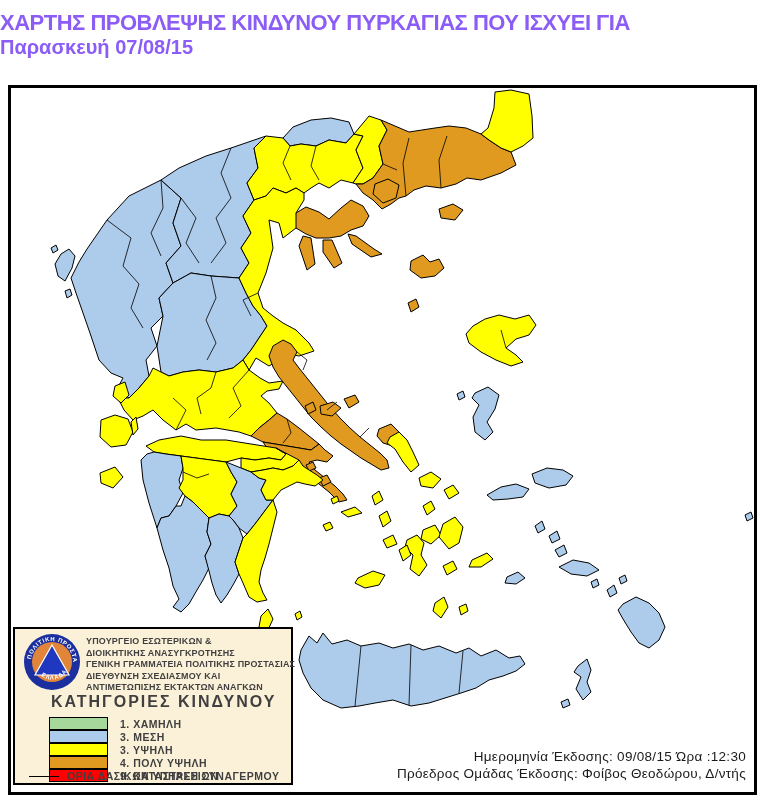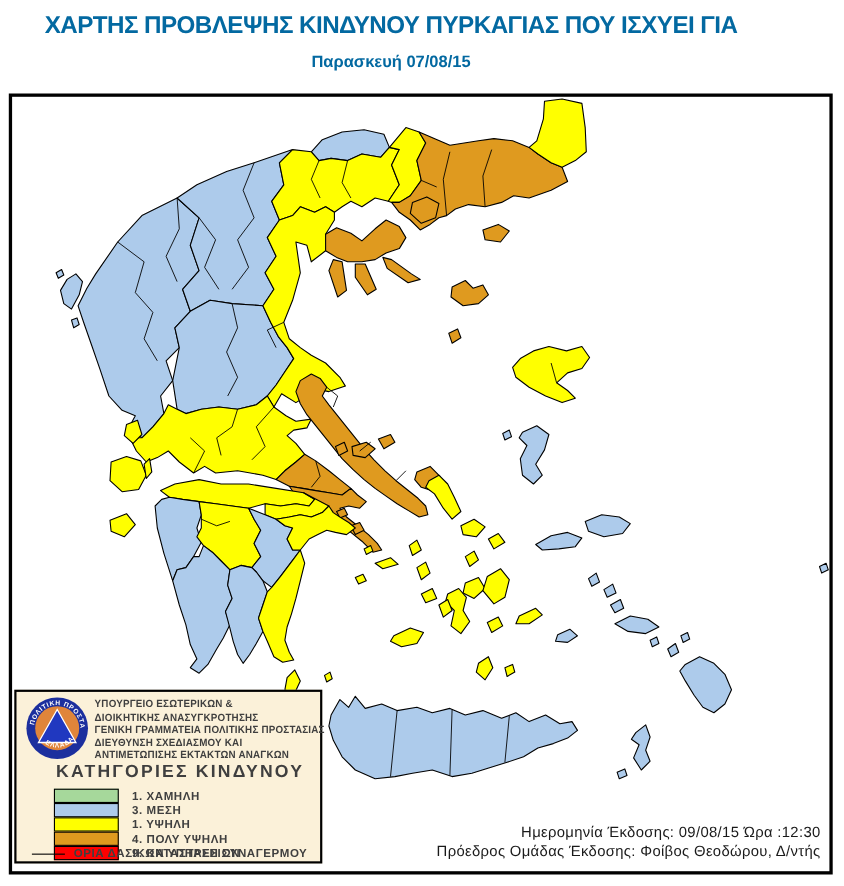--- a/index.html
+++ b/index.html
@@ -1,20 +1,20 @@
 <!DOCTYPE html>
 <html><head>
 <meta charset="utf-8">
 <style>
   html,body{margin:0;padding:0;background:#fff;}
   body{width:767px;height:805px;position:relative;overflow:hidden;
        font-family:"Liberation Sans","DejaVu Sans",sans-serif;}
-  .title{position:absolute;left:0;top:10px;width:711px;text-align:center;color:#0369a1;}
+  .title{position:absolute;left:0;top:10px;width:711px;color:#8b5cf6;}
   .title .l1{font-size:22px;font-weight:bold;letter-spacing:-0.5px;}
-  .title .l2{font-size:15px;font-weight:bold;margin-top:12px;}
+  .title .l2{font-size:20px;font-weight:bold;margin-top:0;}
   .map-frame{position:absolute;left:8px;top:85px;width:743px;height:704px;
              border:3px solid #000;background:#fff;}
   .map-frame svg.map{position:absolute;left:0;top:0;}
   .legend-panel{position:absolute;left:2px;top:539px;width:280px;height:158px;
                 background:#FBF1D9;border:2px solid #000;box-sizing:border-box;}
   .logo{position:absolute;left:8px;top:4px;width:58px;height:58px;}
   .ministry{position:absolute;left:71px;top:6px;width:206px;color:#3f3f3f;
             font-size:9.5px;font-weight:bold;line-height:11.5px;letter-spacing:0.2px;
             transform:scaleX(0.94);transform-origin:left top;white-space:nowrap;}
   .cat-title{position:absolute;left:36px;top:64px;color:#3f3f3f;font-size:16px;
@@ -176,21 +176,21 @@
         <div class="legend-row">
           <div class="swatch" style="background: rgb(166, 216, 155);"></div>
           <div class="legend-label">1. ΧΑΜΗΛΗ</div>
         </div>
         <div class="legend-row">
           <div class="swatch" style="background: rgb(173, 203, 235);"></div>
           <div class="legend-label">3. ΜΕΣΗ</div>
         </div>
         <div class="legend-row">
           <div class="swatch" style="background: rgb(255, 255, 0);"></div>
-          <div class="legend-label">1. ΥΨΗΛΗ</div>
+          <div class="legend-label">3. ΥΨΗΛΗ</div>
         </div>
         <div class="legend-row">
           <div class="swatch" style="background: rgb(223, 154, 31);"></div>
           <div class="legend-label">4. ΠΟΛΥ ΥΨΗΛΗ</div>
         </div>
         <div class="legend-row">
           <div class="swatch" style="background: rgb(255, 0, 0);"></div>
           <div class="legend-label">9. ΚΑΤΑΣΤΑΣΗ ΣΥΝΑΓΕΡΜΟΥ</div>
         </div>
       </div>

